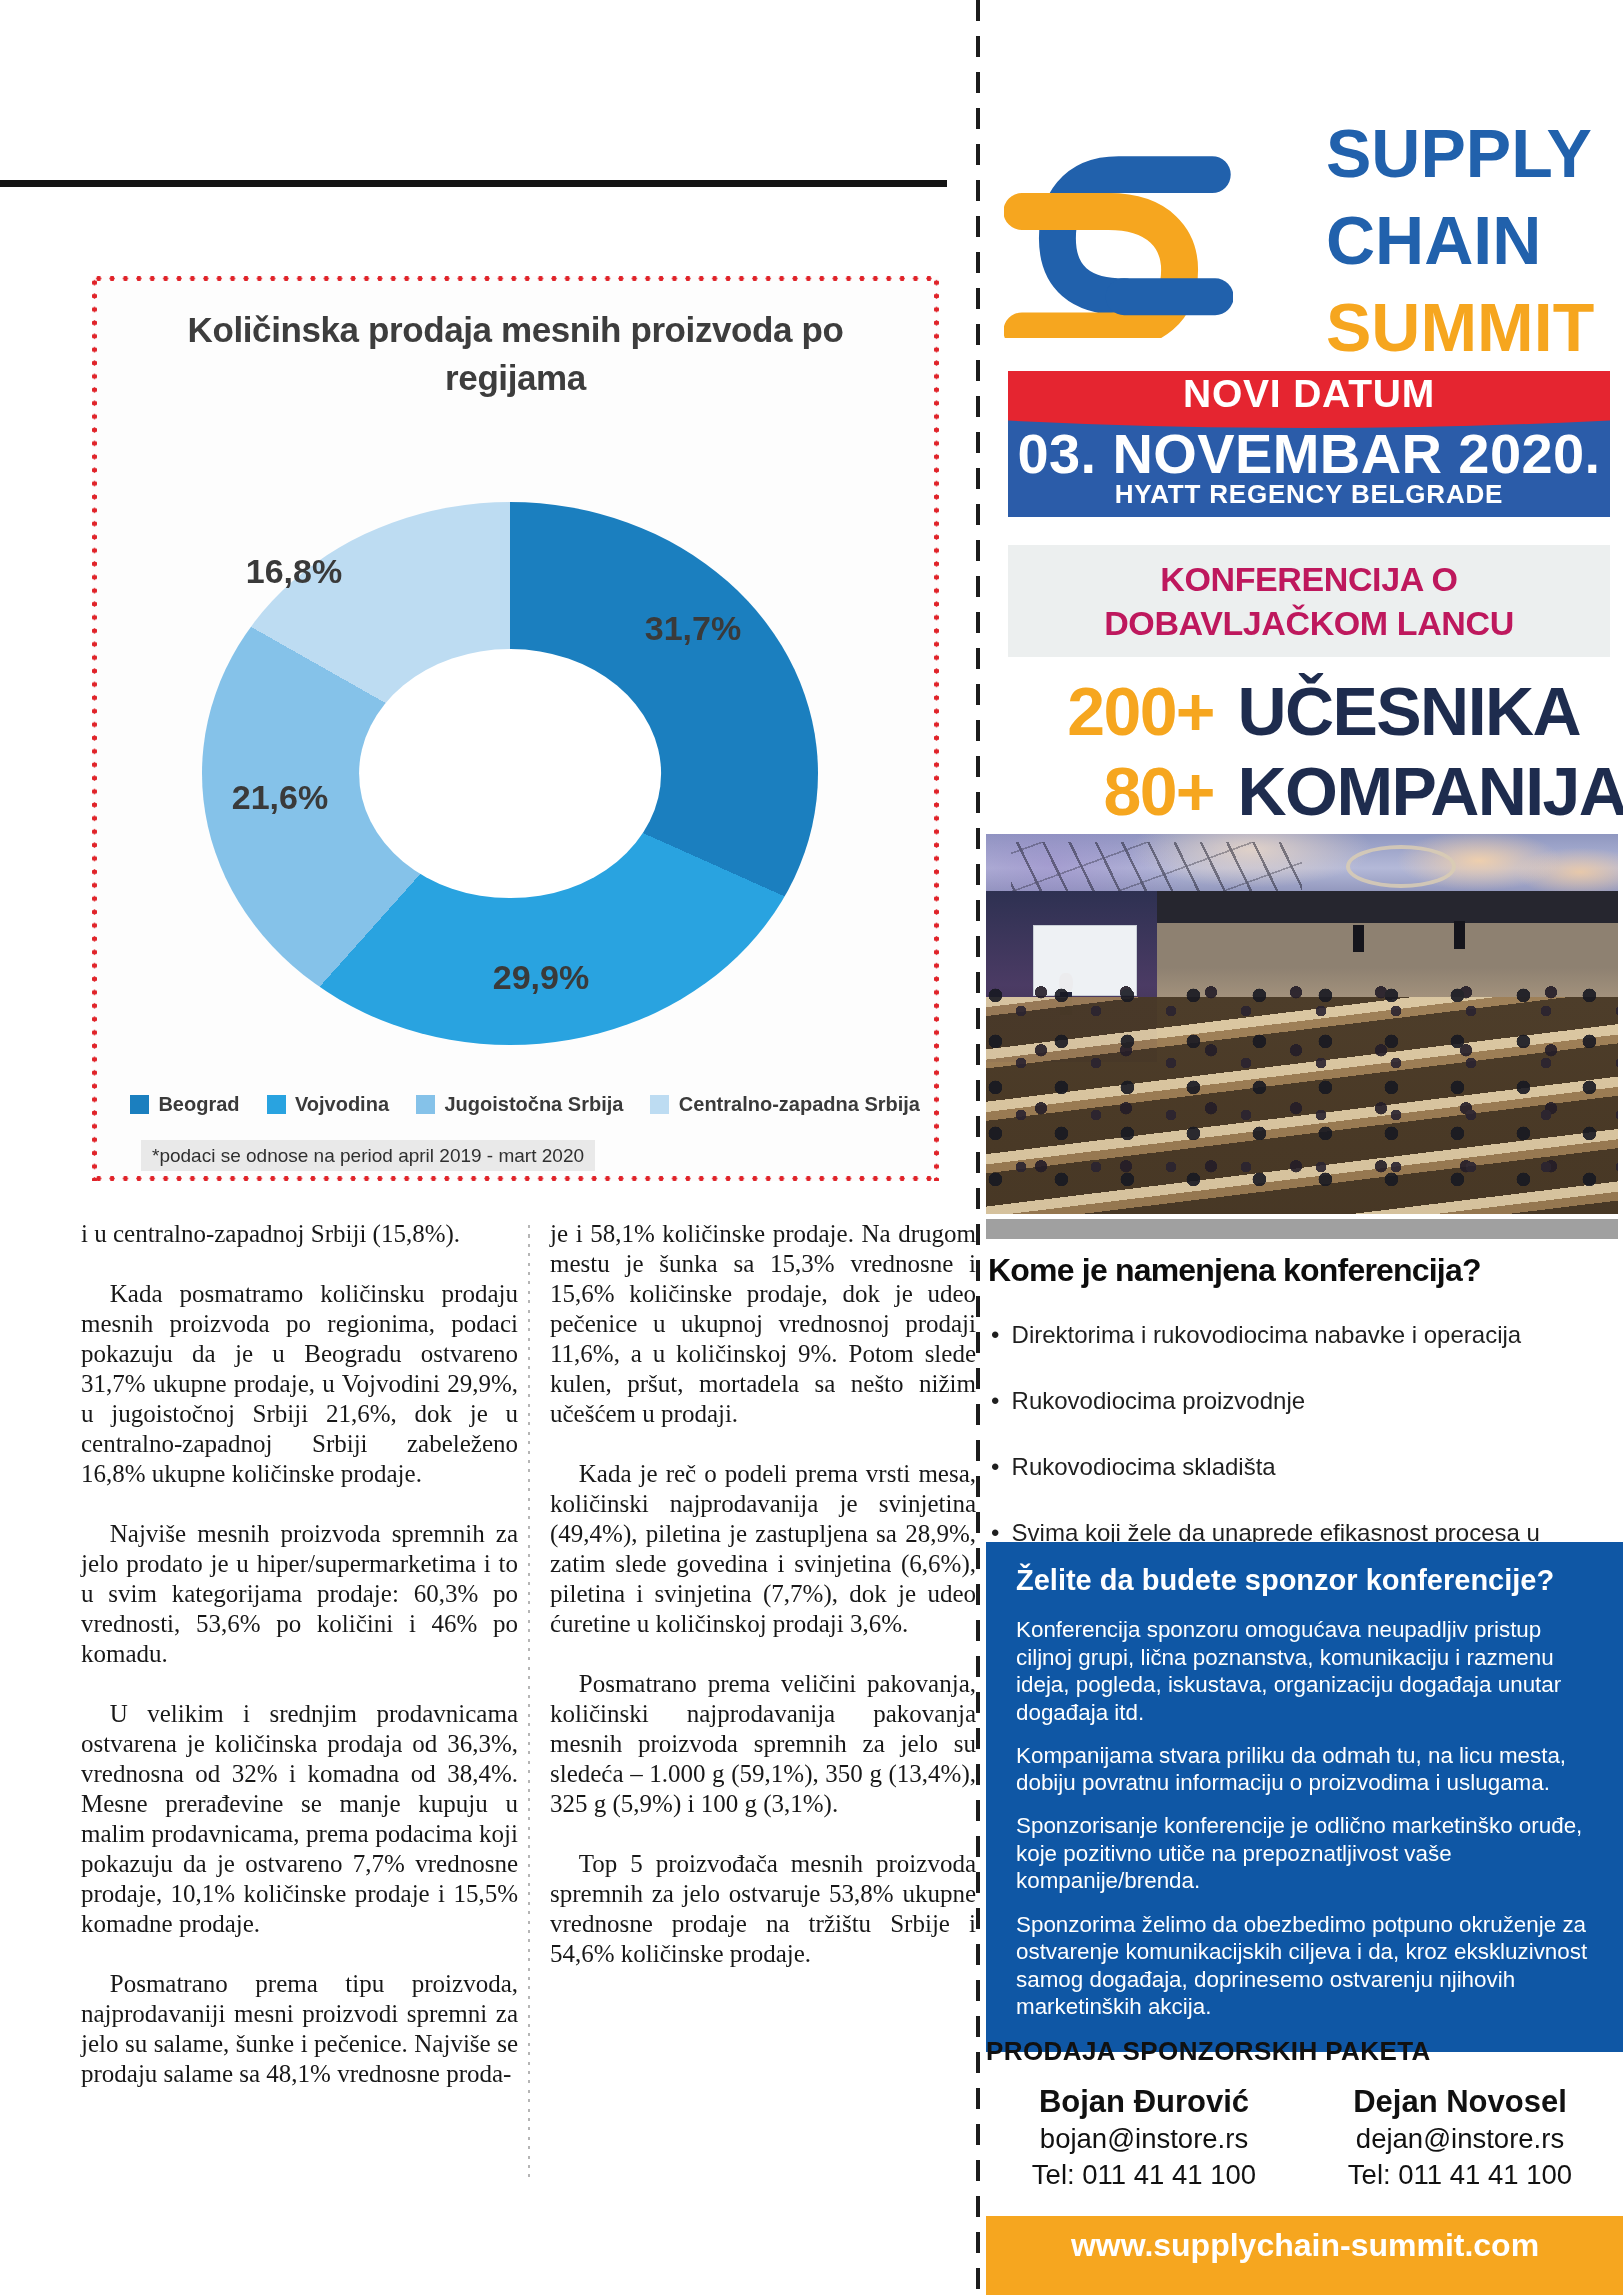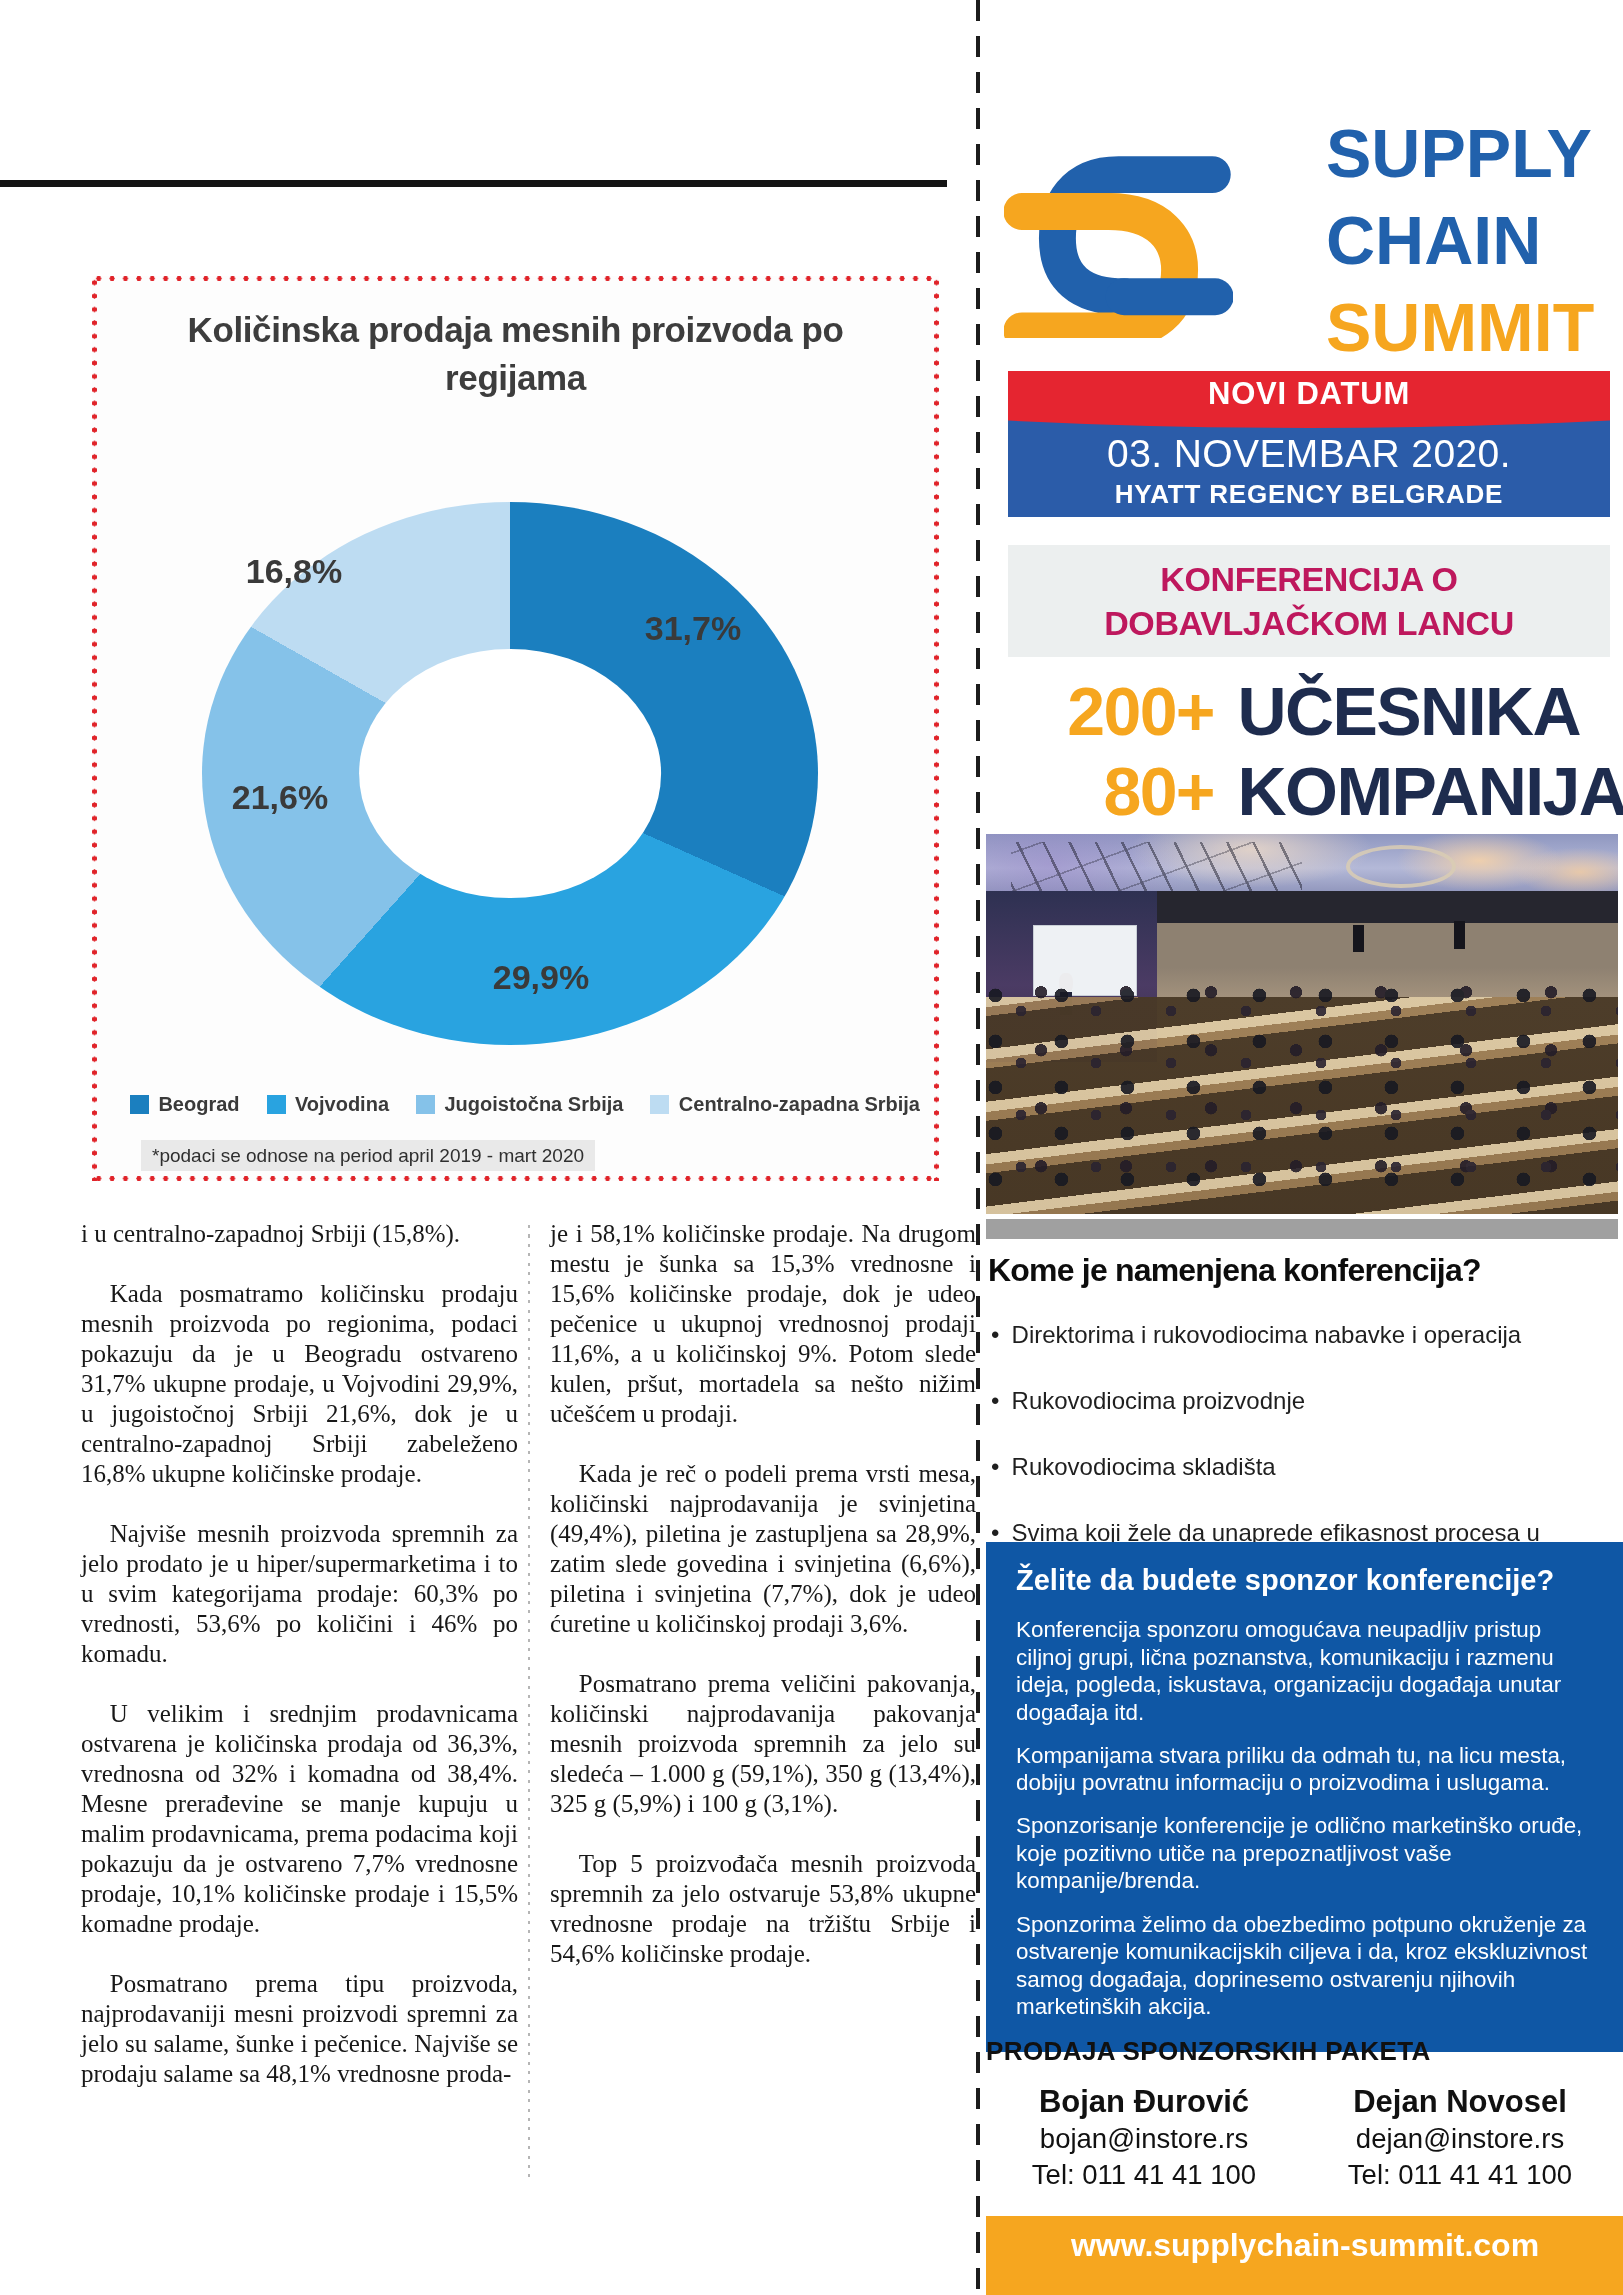--- a/index.html
+++ b/index.html
@@ -41,25 +41,25 @@
     background:repeating-linear-gradient(180deg,#b5b5b5 0 3.1px,transparent 3.1px 9.4px);}
 
   
   .logo-mark{position:absolute;left:1004px;top:132px;width:229px;height:206px;}
   .logo-word{position:absolute;left:1326px;top:110px;font-weight:bold;font-size:68px;line-height:87px;
     letter-spacing:0;}
   .logo-word .l1,.logo-word .l2{color:#2161ac;}
   .logo-word .l3{color:#f6a61f;}
 
   .red-banner{position:absolute;left:1008px;top:371px;width:602px;height:46px;background:#e52530;
-    color:#fff;font-weight:bold;font-size:31px;line-height:46px;text-align:center;letter-spacing:0.8px;}
+    color:#fff;font-weight:bold;font-size:39px;line-height:46px;text-align:center;letter-spacing:0.8px;}
   .blue-banner{position:absolute;left:1008px;top:416px;width:602px;height:101px;background:#2b5ca9;
     color:#fff;text-align:center;}
   .blue-banner svg{position:absolute;left:0;top:-0.8px;width:100%;height:17.3px;}
-  .event-date{margin-top:12.6px;font-size:39px;line-height:50px;font-weight:normal;letter-spacing:0.4px;}
+  .event-date{margin-top:12.6px;font-size:56px;line-height:50px;font-weight:bold;letter-spacing:0.4px;}
   .venue{font-size:26px;line-height:31px;font-weight:600;letter-spacing:0.8px;}
 
   .conference-title-box{position:absolute;left:1008px;top:545px;width:602px;height:112px;background:#ecefef;
     display:flex;flex-direction:column;justify-content:center;text-align:center;
     color:#be185d;font-weight:bold;font-size:34px;line-height:44px;letter-spacing:-0.4px;}
 
   .stats{position:absolute;left:1008px;top:672px;width:602px;}
   .stat-row{display:grid;grid-template-columns:206px 1fr;column-gap:23.6px;align-items:baseline;height:80px;}
   .stat-number{text-align:right;font-size:68px;font-weight:bold;color:#f6a61f;letter-spacing:-1.6px;}
   .stat-label{font-size:68px;font-weight:bold;color:#1e2c4e;letter-spacing:-1.6px;}

